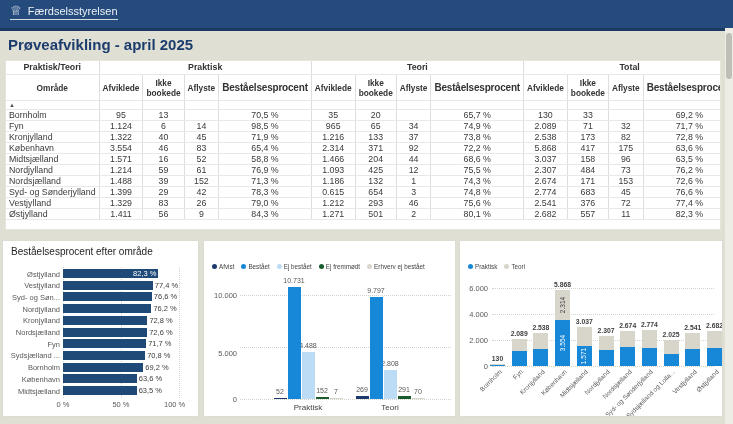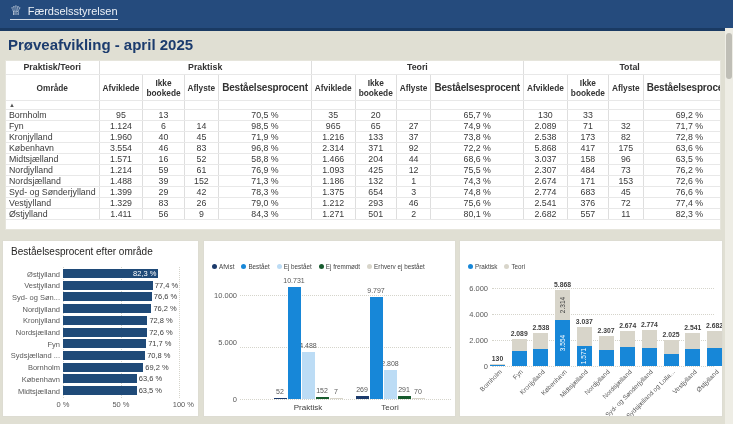--- a/index.html
+++ b/index.html
@@ -134,48 +134,48 @@
           <td>69,2 %</td>
         </tr>
         <tr class="data-row">
           <td class="area">Fyn</td>
           <td>1.124</td>
           <td>6</td>
           <td>14</td>
           <td>98,5 %</td>
           <td>965</td>
           <td>65</td>
-          <td>27</td>
+          <td>34</td>
           <td>74,9 %</td>
           <td>2.089</td>
           <td>71</td>
           <td>32</td>
           <td>71,7 %</td>
         </tr>
         <tr class="data-row">
           <td class="area">Kronjylland</td>
-          <td>1.960</td>
+          <td>1.322</td>
           <td>40</td>
           <td>45</td>
           <td>71,9 %</td>
           <td>1.216</td>
           <td>133</td>
           <td>37</td>
           <td>73,8 %</td>
           <td>2.538</td>
           <td>173</td>
           <td>82</td>
           <td>72,8 %</td>
         </tr>
         <tr class="data-row">
           <td class="area">København</td>
           <td>3.554</td>
           <td>46</td>
           <td>83</td>
-          <td>96,8 %</td>
+          <td>65,4 %</td>
           <td>2.314</td>
           <td>371</td>
           <td>92</td>
           <td>72,2 %</td>
           <td>5.868</td>
           <td>417</td>
           <td>175</td>
           <td>63,6 %</td>
         </tr>
         <tr class="data-row">
@@ -222,21 +222,21 @@
           <td>171</td>
           <td>153</td>
           <td>72,6 %</td>
         </tr>
         <tr class="data-row">
           <td class="area">Syd- og Sønderjylland</td>
           <td>1.399</td>
           <td>29</td>
           <td>42</td>
           <td>78,3 %</td>
-          <td>1.375</td>
+          <td>0.615</td>
           <td>654</td>
           <td>3</td>
           <td>74,8 %</td>
           <td>2.774</td>
           <td>683</td>
           <td>45</td>
           <td>76,6 %</td>
         </tr>
         <tr class="data-row">
           <td class="area">Vestjylland</td>
@@ -273,21 +273,21 @@
 </div>
 
 <div class="card" id="card1" style="left:2px;width:197px;">
   <div class="card-title">Beståelsesprocent efter område</div>
   <div class="abs" id="plot1" style="left:0;top:0;width:197px;height:177px;">
       <div class="gridv" style="left: 60px; top: 26px; height: 131px;"></div>
       <div class="tick" style="left: 45px; top: 159px; width: 30px; text-align: center;">0 %</div>
       <div class="gridv" style="left: 118px; top: 26px; height: 131px;"></div>
       <div class="tick" style="left: 103px; top: 159px; width: 30px; text-align: center;">50 %</div>
       <div class="gridv" style="left: 176px; top: 26px; height: 131px;"></div>
-      <div class="tick" style="left: 161px; top: 159px; width: 30px; text-align: right;">100 %</div>
+      <div class="tick" style="left: 161px; top: 159px; width: 30px; text-align: left;">100 %</div>
       <div class="cat-label" style="left: 0px; top: 28.5px; width: 57px; line-height: 9px;">Østjylland</div>
       <div class="bar" style="left: 60px; top: 28px; width: 95.468px; height: 9px; background: rgb(31, 74, 120);"></div>
       <div class="bar-label" style="left: 125.468px; top: 29px; width: 28px; text-align: right; color: rgb(255, 255, 255); font-size: 7.5px; z-index: 3; line-height: 8px;">82,3 %</div>
       <div class="cat-label" style="left: 0px; top: 40.2px; width: 57px; line-height: 9px;">Vestjylland</div>
       <div class="bar" style="left: 60px; top: 39.7px; width: 89.784px; height: 9px; background: rgb(31, 74, 120);"></div>
       <div class="bar-label" style="left: 151.784px; top: 40.7px; width: 34px; text-align: left; color: rgb(64, 64, 64); font-size: 7.5px; line-height: 8px;">77,4 %</div>
       <div class="cat-label" style="left: 0px; top: 51.9px; width: 57px; line-height: 9px;">Syd- og Søn...</div>
       <div class="bar" style="left: 60px; top: 51.4px; width: 88.856px; height: 9px; background: rgb(31, 74, 120);"></div>
       <div class="bar-label" style="left: 150.856px; top: 52.4px; width: 34px; text-align: left; color: rgb(64, 64, 64); font-size: 7.5px; line-height: 8px;">76,6 %</div>
       <div class="cat-label" style="left: 0px; top: 63.6px; width: 57px; line-height: 9px;">Nordjylland</div>
@@ -337,21 +337,21 @@
       </div>
       <div class="legend-item">
         <span class="dot" style="background: rgb(216, 213, 202);"></span>
         <span>Erhverv ej bestået</span>
       </div>
     </div>
   <div class="abs" id="plot2" style="left:0;top:0;width:253px;height:177px;">
       <div class="gridh" style="left: 36px; top: 158px; width: 211px;"></div>
       <div class="tick" style="left: 2px; top: 154px; width: 31px; text-align: right;">0</div>
       <div class="gridh" style="left: 36px; top: 106px; width: 211px;"></div>
-      <div class="tick" style="left: 2px; top: 97px; width: 31px; text-align: right;">5.000</div>
+      <div class="tick" style="left: 2px; top: 108px; width: 31px; text-align: right;">5.000</div>
       <div class="gridh" style="left: 36px; top: 54px; width: 211px;"></div>
       <div class="tick" style="left: 2px; top: 50px; width: 31px; text-align: right;">10.000</div>
       <div class="bar" style="left: 69.5px; top: 157px; width: 13px; height: 1px; background: rgb(27, 58, 107);"></div>
       <div class="bar-label" style="left: 58px; top: 147px; width: 36px;">52</div>
       <div class="bar" style="left: 83.5px; top: 46px; width: 13px; height: 112px; background: rgb(23, 135, 216);"></div>
       <div class="bar-label" style="left: 72px; top: 36px; width: 36px;">10.731</div>
       <div class="bar" style="left: 97.5px; top: 111px; width: 13px; height: 47px; background: rgb(188, 220, 245);"></div>
       <div class="bar-label" style="left: 86px; top: 101px; width: 36px;">4.488</div>
       <div class="bar" style="left: 111.5px; top: 156px; width: 13px; height: 2px; background: rgb(23, 91, 46);"></div>
       <div class="bar-label" style="left: 100px; top: 146px; width: 36px;">152</div>

